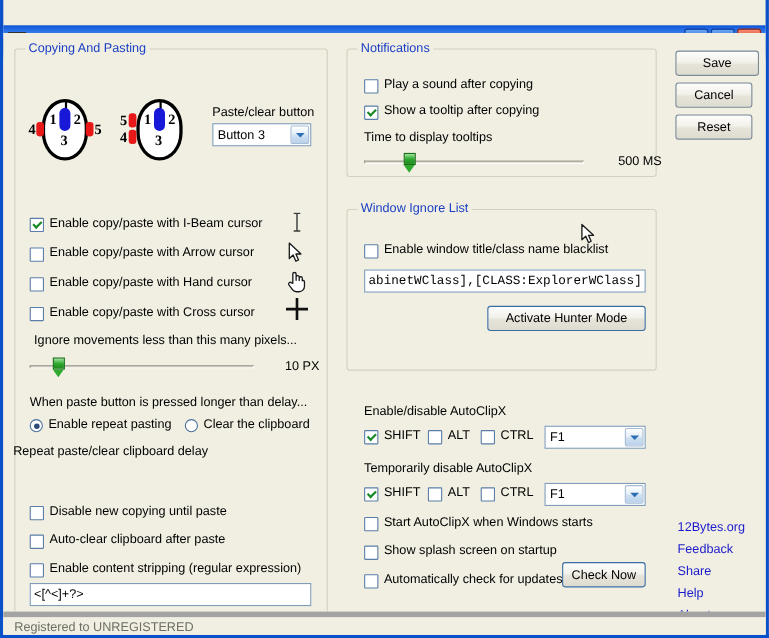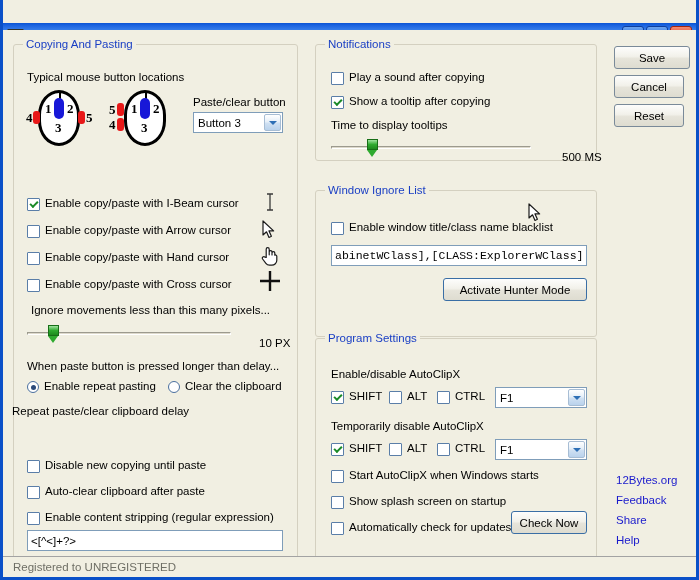--- a/index.html
+++ b/index.html
@@ -289,21 +289,21 @@
     content: "";
     position: absolute;
     left: -1px; top: 10px;
     width: 0; height: 0;
     border-left: 5.5px solid transparent;
     border-right: 5.5px solid transparent;
     border-top: 7px solid #2faa2f;
   }
   .slider .sval {
     position: absolute;
-    top: 13px;
+    top: 3px;
     font-size: 11.5px;
     white-space: nowrap;
     padding-left: 16px;
   }
 
   
   .mouse { position: absolute; }
   .mbody {
     position: absolute;
     left: 11px; top: 0;
@@ -350,21 +350,21 @@
     font-size: 11.5px;
     white-space: nowrap;
     cursor: pointer;
   }
 
   
   #statusbar {
     position: absolute;
     left: 0; bottom: 0;
     width: 693px; height: 21px;
-    border-top: 1px solid #a3a3a3;
+    border-top: 5px solid #a3a3a3;
     background: #f1efe2;
     box-sizing: border-box;
   }
   #statusbar .stext {
     position: absolute;
     left: 10px; top: 4px;
     font-size: 11.5px;
     color: #6f6f66;
     white-space: nowrap;
   }
@@ -383,21 +383,20 @@
       <div class="wbtn close"></div>
     </div>
   </div>
 
   <div id="client">
 
     <div class="group" style="left:10px; top:14px; width:285px; height:516px;">
       <div class="glegend">Copying And Pasting</div>
     </div>
 
-    <div class="lbl" style="left:24px; top:41px;">Typical mouse button locations</div>
 
     <div class="mouse" style="left:24px; top:60px; width:64px; height:58px;">
       <div class="mbody"></div>
       <div class="mdiv"></div>
       <div class="mwheel"></div>
       <div class="mnum" style="left:18px; top:11px;">1</div>
       <div class="mnum" style="left:40px; top:11px;">2</div>
       <div class="mnum" style="left:28px; top:30px;">3</div>
       <div class="mside" style="left:6px; top:21px;"></div>
       <div class="mnum" style="left:-1px; top:20px;">4</div>
@@ -531,23 +530,20 @@
 
     <div class="cbrow" style="left:328px; top:192px;">
       <div class="cb"></div>
       <div class="cbtxt">Enable window title/class name blacklist</div>
     </div>
 
     <div class="tinput mono" style="left:328px; top:215px; width:256px; height:21px;">abinetWClass],[CLASS:ExplorerWClass]</div>
 
     <div class="btn blueborder" style="left:440px; top:248px; width:144px; height:23px;">Activate Hunter Mode</div>
 
-    <div class="group" style="left:312px; top:308px; width:282px; height:222px;">
-      <div class="glegend">Program Settings</div>
-    </div>
 
     <div class="lbl" style="left:328px; top:338px;">Enable/disable AutoClipX</div>
 
     <div class="cbrow" style="left:328px; top:361px;">
       <div class="cb checked"></div>
       <div class="cbtxt">SHIFT</div>
     </div>
     <div class="cbrow" style="left:386px; top:361px;">
       <div class="cb"></div>
       <div class="cbtxt">ALT</div>

